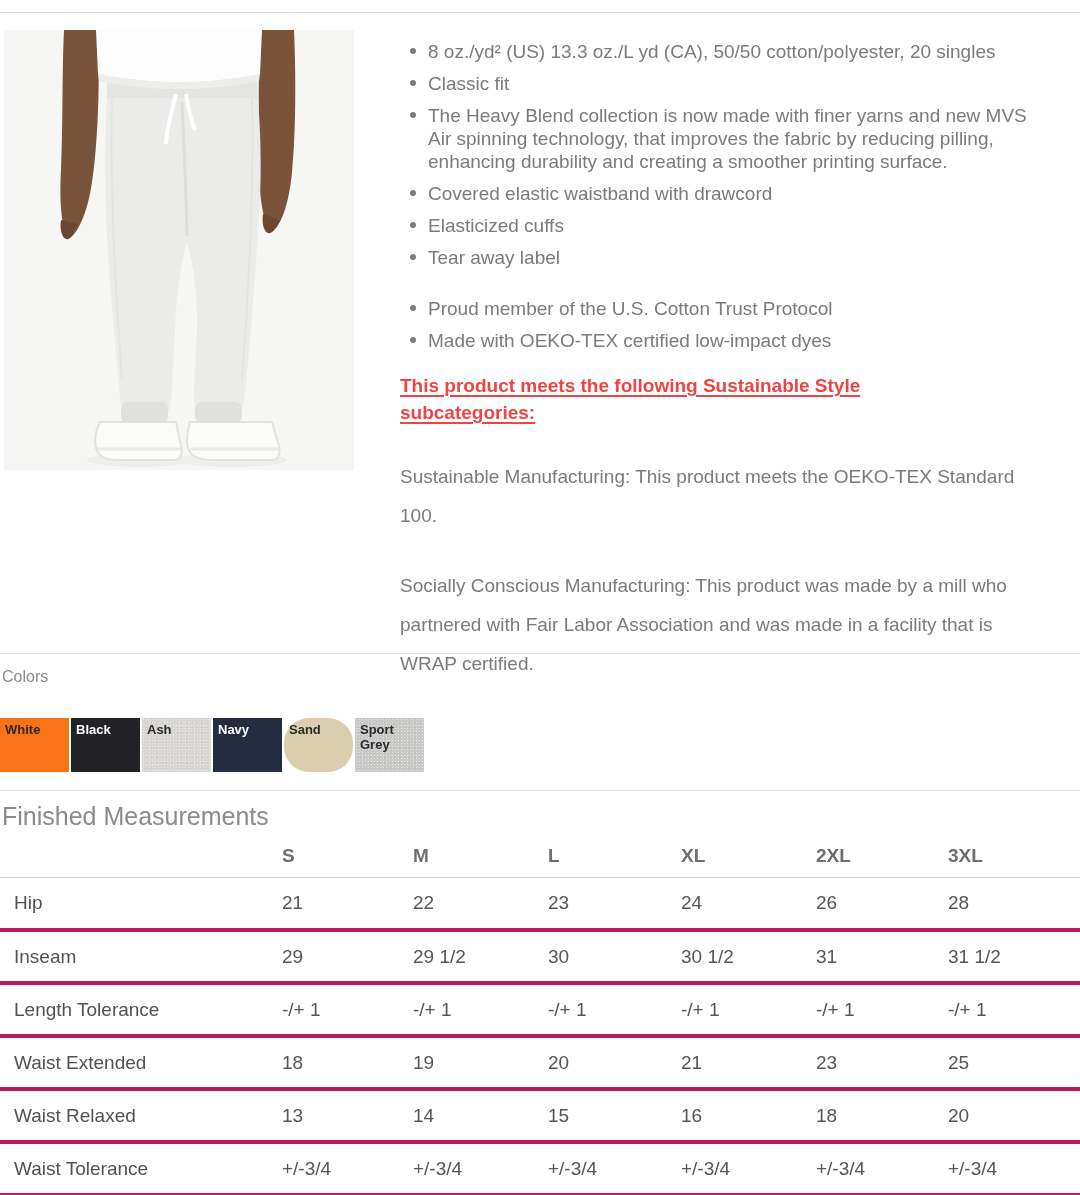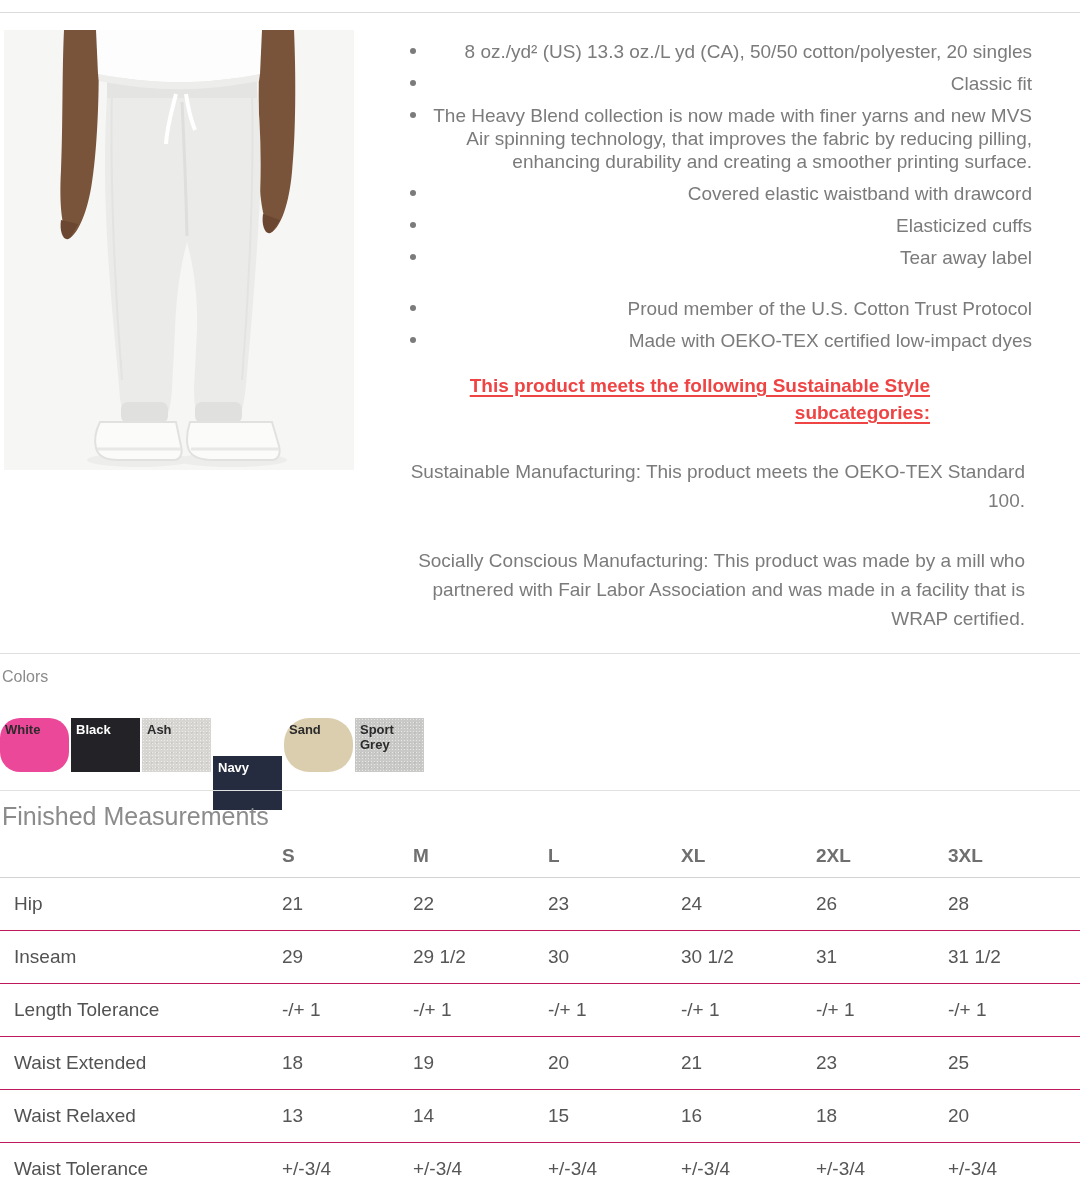--- a/index.html
+++ b/index.html
@@ -7,27 +7,27 @@
     font-family:"Liberation Sans","DejaVu Sans",sans-serif; }
   .page { position:relative; width:1080px; height:1195px; background:#fff; }
 
   .top-divider { position:absolute; top:12px; left:0; width:1080px; height:1px; background:#dcdcdc; }
 
   
   .photo { position:absolute; top:30px; left:4px; width:350px; height:440px; background:#f6f6f5; }
   .photo svg { display:block; width:100%; height:100%; }
 
   
-  .details { position:absolute; top:40px; left:400px; width:632px; color:#7b7b7b; font-size:19px; line-height:23px;text-align:right; }
+  .details { position:absolute; top:40px; left:400px; width:632px; color:#7b7b7b; font-size:19px; line-height:23px; }
   ul.features { list-style:none; }
   ul.features li { position:relative; padding-left:28px; margin-bottom:9px; }
   ul.features li::before { content:""; position:absolute; left:10px; top:8px; width:6px; height:6px; border-radius:50%; background:#7b7b7b; }
   ul.features.secondary { margin-top:28px; }
   .sustainable-heading { margin-top:20px; max-width:530px; font-size:19px; line-height:27px; font-weight:bold; color:#ef4444; text-decoration:underline; text-decoration-thickness:2px; text-underline-offset:3px; }
-  .para { margin-top:31px; max-width:625px; font-size:19px; line-height:29px; color:#7b7b7b; }
+  .para { margin-top:31px; max-width:625px; font-size:19px; line-height:39px; color:#7b7b7b; }
 
   
   .divider-1 { position:absolute; top:653px; left:0; width:1080px; height:1px; background:#e0e0e0; }
   .colors-title { position:absolute; top:668px; left:2px; font-size:16px; color:#8b8b8b; }
   .swatches { position:absolute; top:718px; left:0; display:flex; gap:2px; }
   .swatch { width:69px; height:54px; padding:4px 3px 0 5px; font-size:13px; line-height:15px; font-weight:600; }
   .swatch.heather { background-image:
       radial-gradient(rgba(255,255,255,.55) 1px, transparent 1px),
       radial-gradient(rgba(0,0,0,.06) 1px, transparent 1px);
     background-size:3px 3px, 5px 5px; background-position:0 0, 2px 2px; }
@@ -37,21 +37,21 @@
   .fm-title { position:absolute; top:802px; left:2px; font-size:25px; color:#8b8b8b; }
   table.measure { position:absolute; top:836px; left:0; width:1080px; border-collapse:collapse; table-layout:fixed; font-size:19px; }
   table.measure col.c-label { width:282px; }
   table.measure col.c-s { width:131px; }
   table.measure col.c-m { width:135px; }
   table.measure col.c-l { width:133px; }
   table.measure col.c-xl { width:135px; }
   table.measure col.c-2xl { width:132px; }
   table.measure col.c-3xl { width:132px; }
   table.measure th { text-align:left; font-weight:bold; color:#6f6f6f; height:41px; vertical-align:middle; border-bottom:1px solid #d2d2d2; }
-  table.measure td { height:53px; vertical-align:middle; color:#565656; border-bottom:1px solid #be185d; }
+  table.measure td { height:53px; vertical-align:middle; color:#565656; border-bottom:4px solid #be185d; }
   table.measure td.rowlabel { padding-left:14px; color:#525252; }
 </style>
 </head>
 <body>
 
 <div class="page">
 
   <div class="top-divider"></div>
 
   <div class="photo">
@@ -102,24 +102,24 @@
     </ul>
     <div class="sustainable-heading">This product meets the following Sustainable Style subcategories:</div>
     <p class="para">Sustainable Manufacturing: This product meets the OEKO-TEX Standard 100.</p>
     <p class="para">Socially Conscious Manufacturing: This product was made by a mill who partnered with Fair Labor Association and was made in a facility that is WRAP certified.</p>
   </div>
 
   <div class="divider-1"></div>
   <div class="colors-title">Colors</div>
 
   <div class="swatches">
-    <div class="swatch" style="background: #ec4899; color: rgb(43, 43, 43); border-radius: 20px;">White</div>
+    <div class="swatch" style="background: #f97316; color: rgb(43, 43, 43);">White</div>
     <div class="swatch" style="background: rgb(35, 34, 39); color: rgb(255, 255, 255);">Black</div>
     <div class="swatch heather" style="background-color: rgb(215, 214, 211); color: rgb(43, 43, 43);">Ash</div>
-    <div class="swatch" style="background: rgb(37, 44, 63); color: rgb(255, 255, 255); margin-top: 38px;">Navy</div>
+    <div class="swatch" style="background: rgb(37, 44, 63); color: rgb(255, 255, 255);">Navy</div>
     <div class="swatch" style="background: rgb(219, 206, 175); color: rgb(43, 43, 43); border-radius: 25px;">Sand</div>
     <div class="swatch heather" style="background-color: rgb(201, 201, 200); color: rgb(43, 43, 43);">Sport Grey</div>
   </div>
 
   <div class="divider-2"></div>
   <div class="fm-title">Finished Measurements</div>
 
   <table class="measure">
     <colgroup>
       <col class="c-label">

